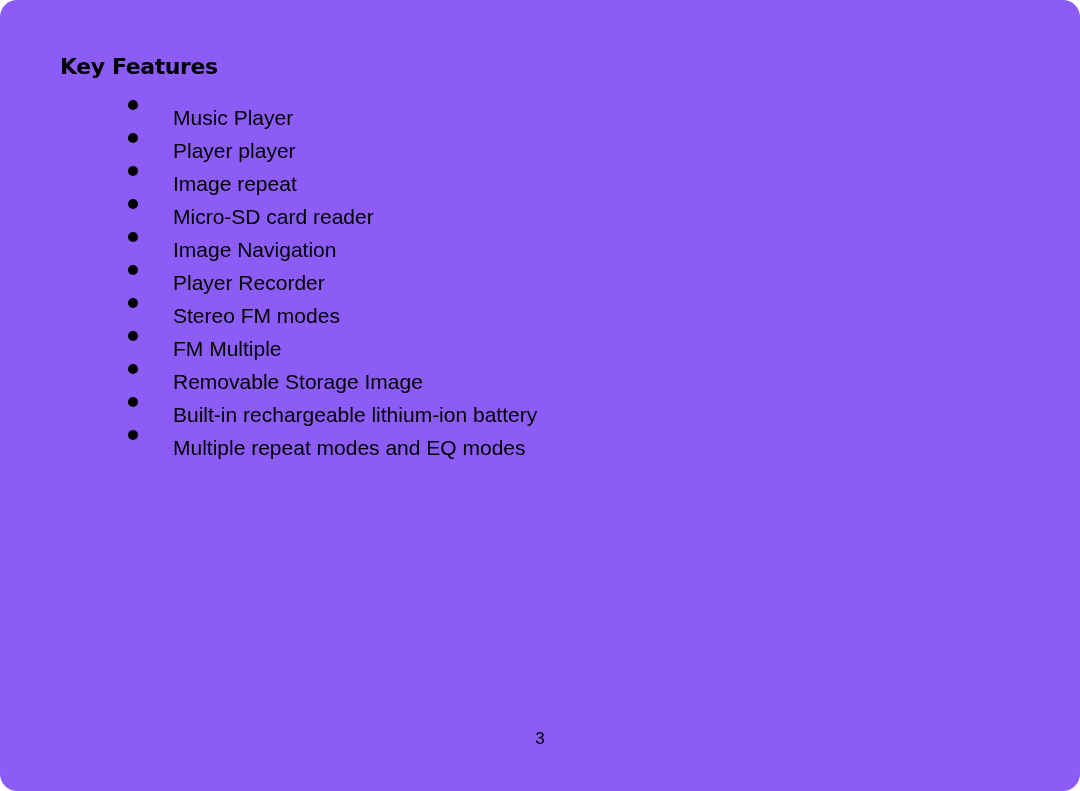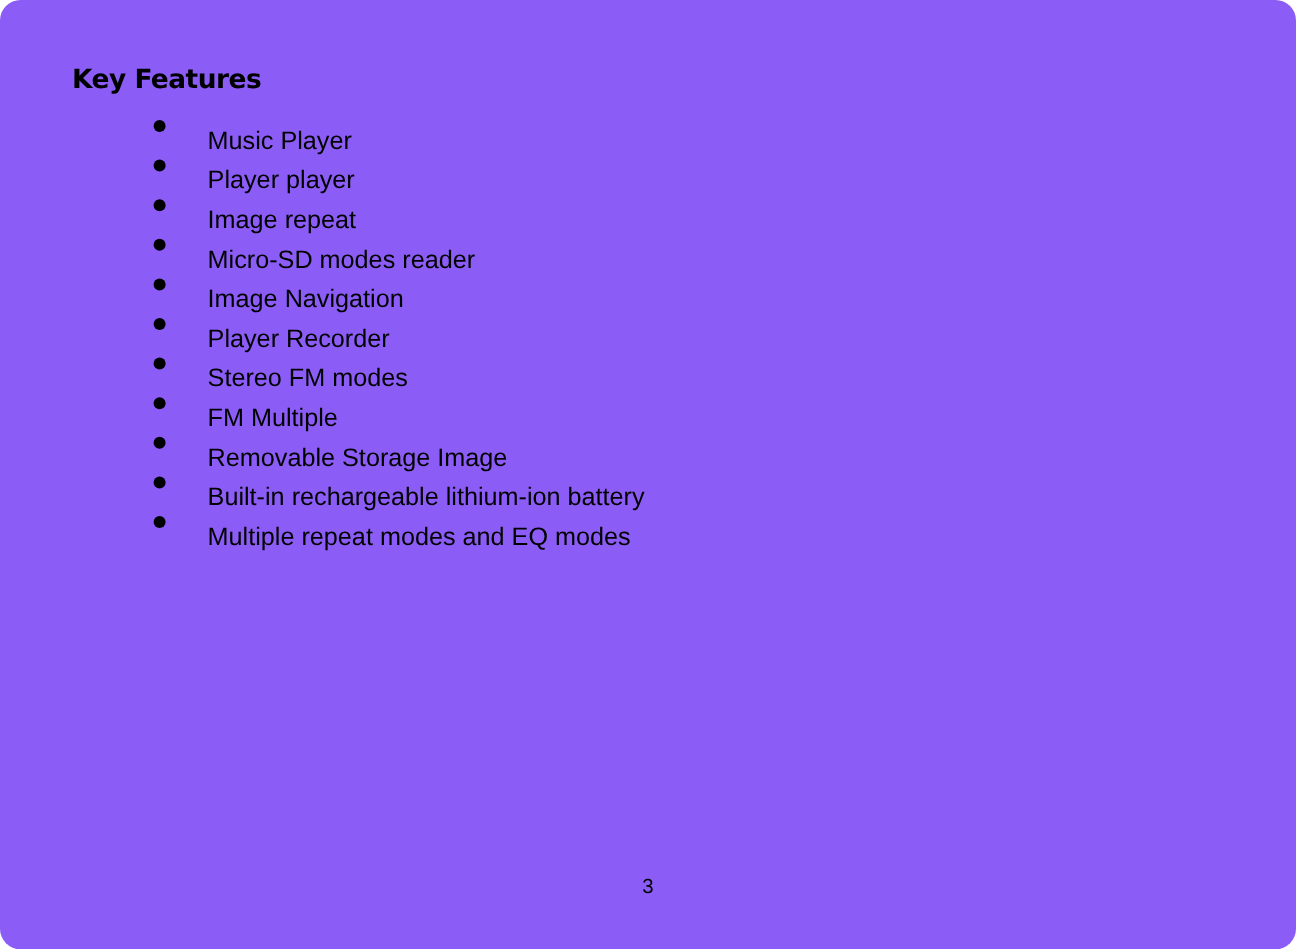--- a/index.html
+++ b/index.html
@@ -106,21 +106,21 @@
     <li class="feature-item">
       <span class="feature-bullet"></span>
       <span class="feature-label">Player player</span>
     </li>
     <li class="feature-item">
       <span class="feature-bullet"></span>
       <span class="feature-label">Image repeat</span>
     </li>
     <li class="feature-item">
       <span class="feature-bullet"></span>
-      <span class="feature-label">Micro-SD modes reader</span>
+      <span class="feature-label">Micro-SD card reader</span>
     </li>
     <li class="feature-item">
       <span class="feature-bullet"></span>
       <span class="feature-label">Image Navigation</span>
     </li>
     <li class="feature-item">
       <span class="feature-bullet"></span>
       <span class="feature-label">Player Recorder</span>
     </li>
     <li class="feature-item">

